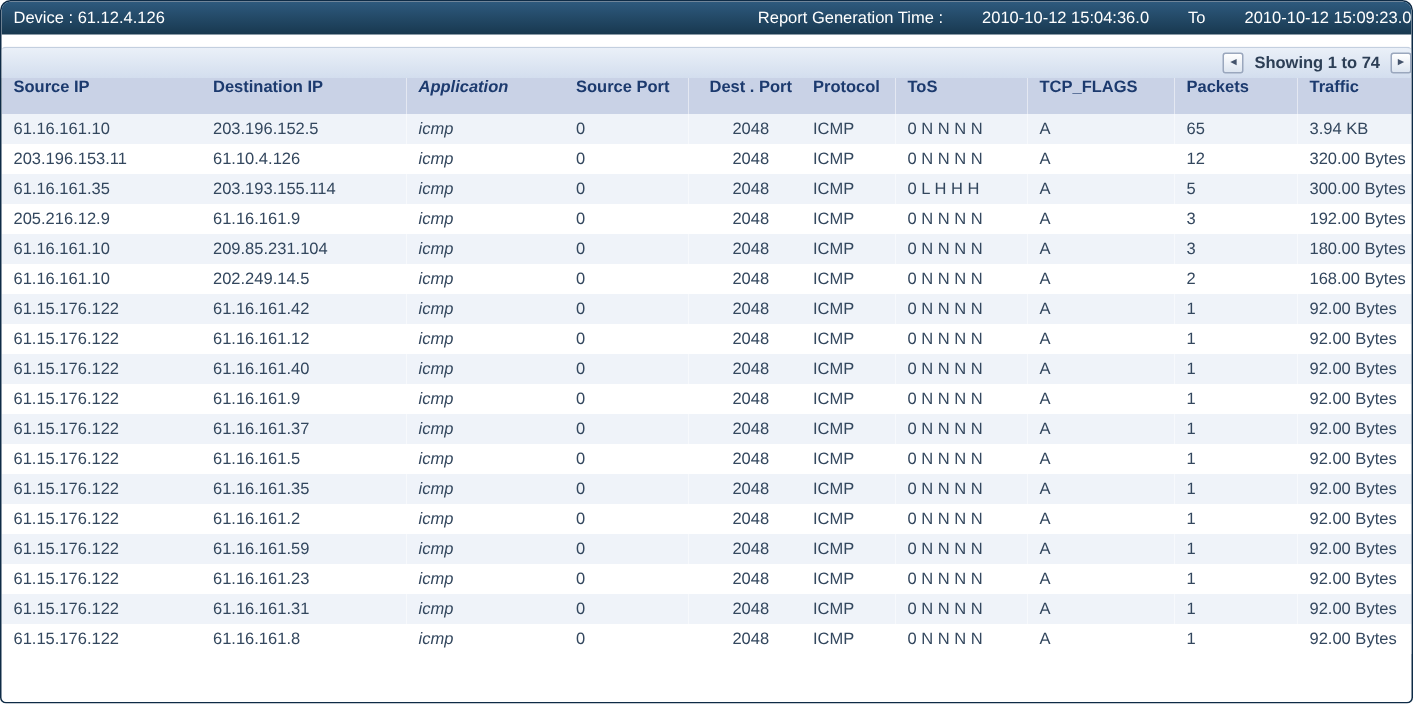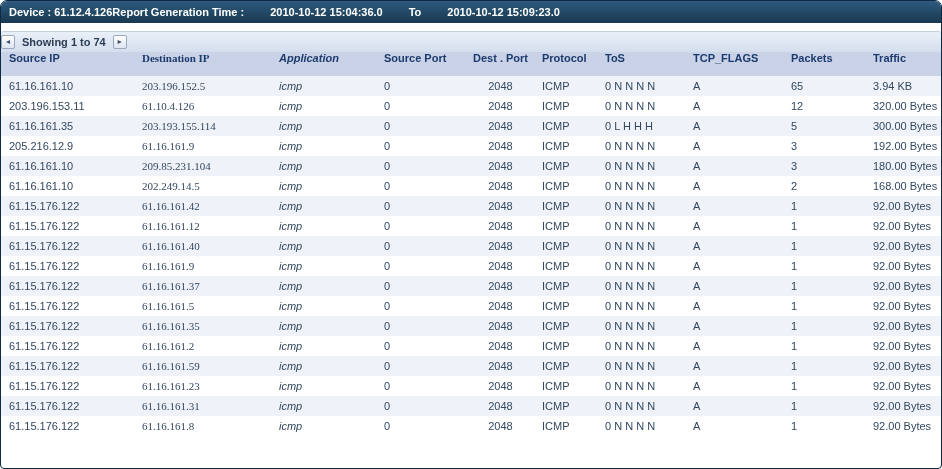--- a/index.html
+++ b/index.html
@@ -14,23 +14,23 @@
     border-radius: 7px 7px 4px 4px;
     overflow: hidden;
     background: #ffffff;
     display: flex; flex-direction: column;
   }
   
   .topbar {
     height: 22px; flex: none;
     background: linear-gradient(#2e5a7e, #18384f);
     color: #ffffff;
-    display: flex; align-items: center; justify-content: flex-start;
-    padding: 0 12px 0 8px;
-    font-size: 11px; font-weight: bold;
+    display: flex; align-items: center; justify-content: space-between;
+    padding: 0 0 0 8px;
+    font-size: 11px; font-weight: normal;
     white-space: nowrap;
   }
   .gen-time { display: flex; gap: 26px; overflow: hidden; }
   
   .toolbar {
     height: 30px; flex: none;
     background: #ffffff;
     display: flex; align-items: center; justify-content: space-between;
     padding: 0 6px 0 8px;
   }
@@ -48,21 +48,21 @@
     font-size: 7px; font-weight: bold; text-align: center; line-height: 14px;
     border-radius: 2px; cursor: pointer;
   }
   
   .content { flex: 1; display: flex; flex-direction: column; margin-top: 8px; }
   .pagination {
     height: 21px; flex: none;
     background: linear-gradient(#eaf0f8, #d3deee);
     border-top: 1px solid #c3cfdf;
     border-radius: 3px 3px 0 0;
-    display: flex; align-items: center; justify-content: flex-start; gap: 7px;
+    display: flex; align-items: center; justify-content: flex-end; gap: 7px;
   }
   .page-arrow {
     width: 14px; height: 14px; padding: 0;
     border: 1px solid #9aa7bd;
     background: linear-gradient(#ffffff, #dde5f0);
     color: #44536b; font-size: 7px; line-height: 12px;
     cursor: pointer; border-radius: 2px;
   }
   .showing-text { font-size: 11px; font-weight: bold; color: #2c3e55; }
   
@@ -76,21 +76,21 @@
     white-space: nowrap; overflow: hidden;
   }
   td {
     color: #33475e; font-size: 11px;
     height: 20px; padding: 0 0 0 8px;
     white-space: nowrap; overflow: hidden;
   }
   tbody tr:nth-child(odd) { background: #eff3f9; }
   tbody tr:nth-child(even) { background: #ffffff; }
   th:nth-child(1),  td:nth-child(1)  { width: 133px; }
-  th:nth-child(2),  td:nth-child(2)  { width: 137px; font-family: Liberation Serif, serif; }
+  th:nth-child(2),  td:nth-child(2)  { width: 137px; }
   th:nth-child(3),  td:nth-child(3)  { width: 105px; font-style: italic; }
   th:nth-child(4),  td:nth-child(4)  { width: 83px; }
   th:nth-child(5),  td:nth-child(5)  { width: 75px; text-align: center; }
   th:nth-child(6),  td:nth-child(6)  { width: 63px; }
   th:nth-child(7),  td:nth-child(7)  { width: 88px; }
   th:nth-child(8),  td:nth-child(8)  { width: 98px; }
   th:nth-child(9),  td:nth-child(9)  { width: 82px; }
   th:nth-child(10), td:nth-child(10) { width: 76px; }
 </style>
 </head>

